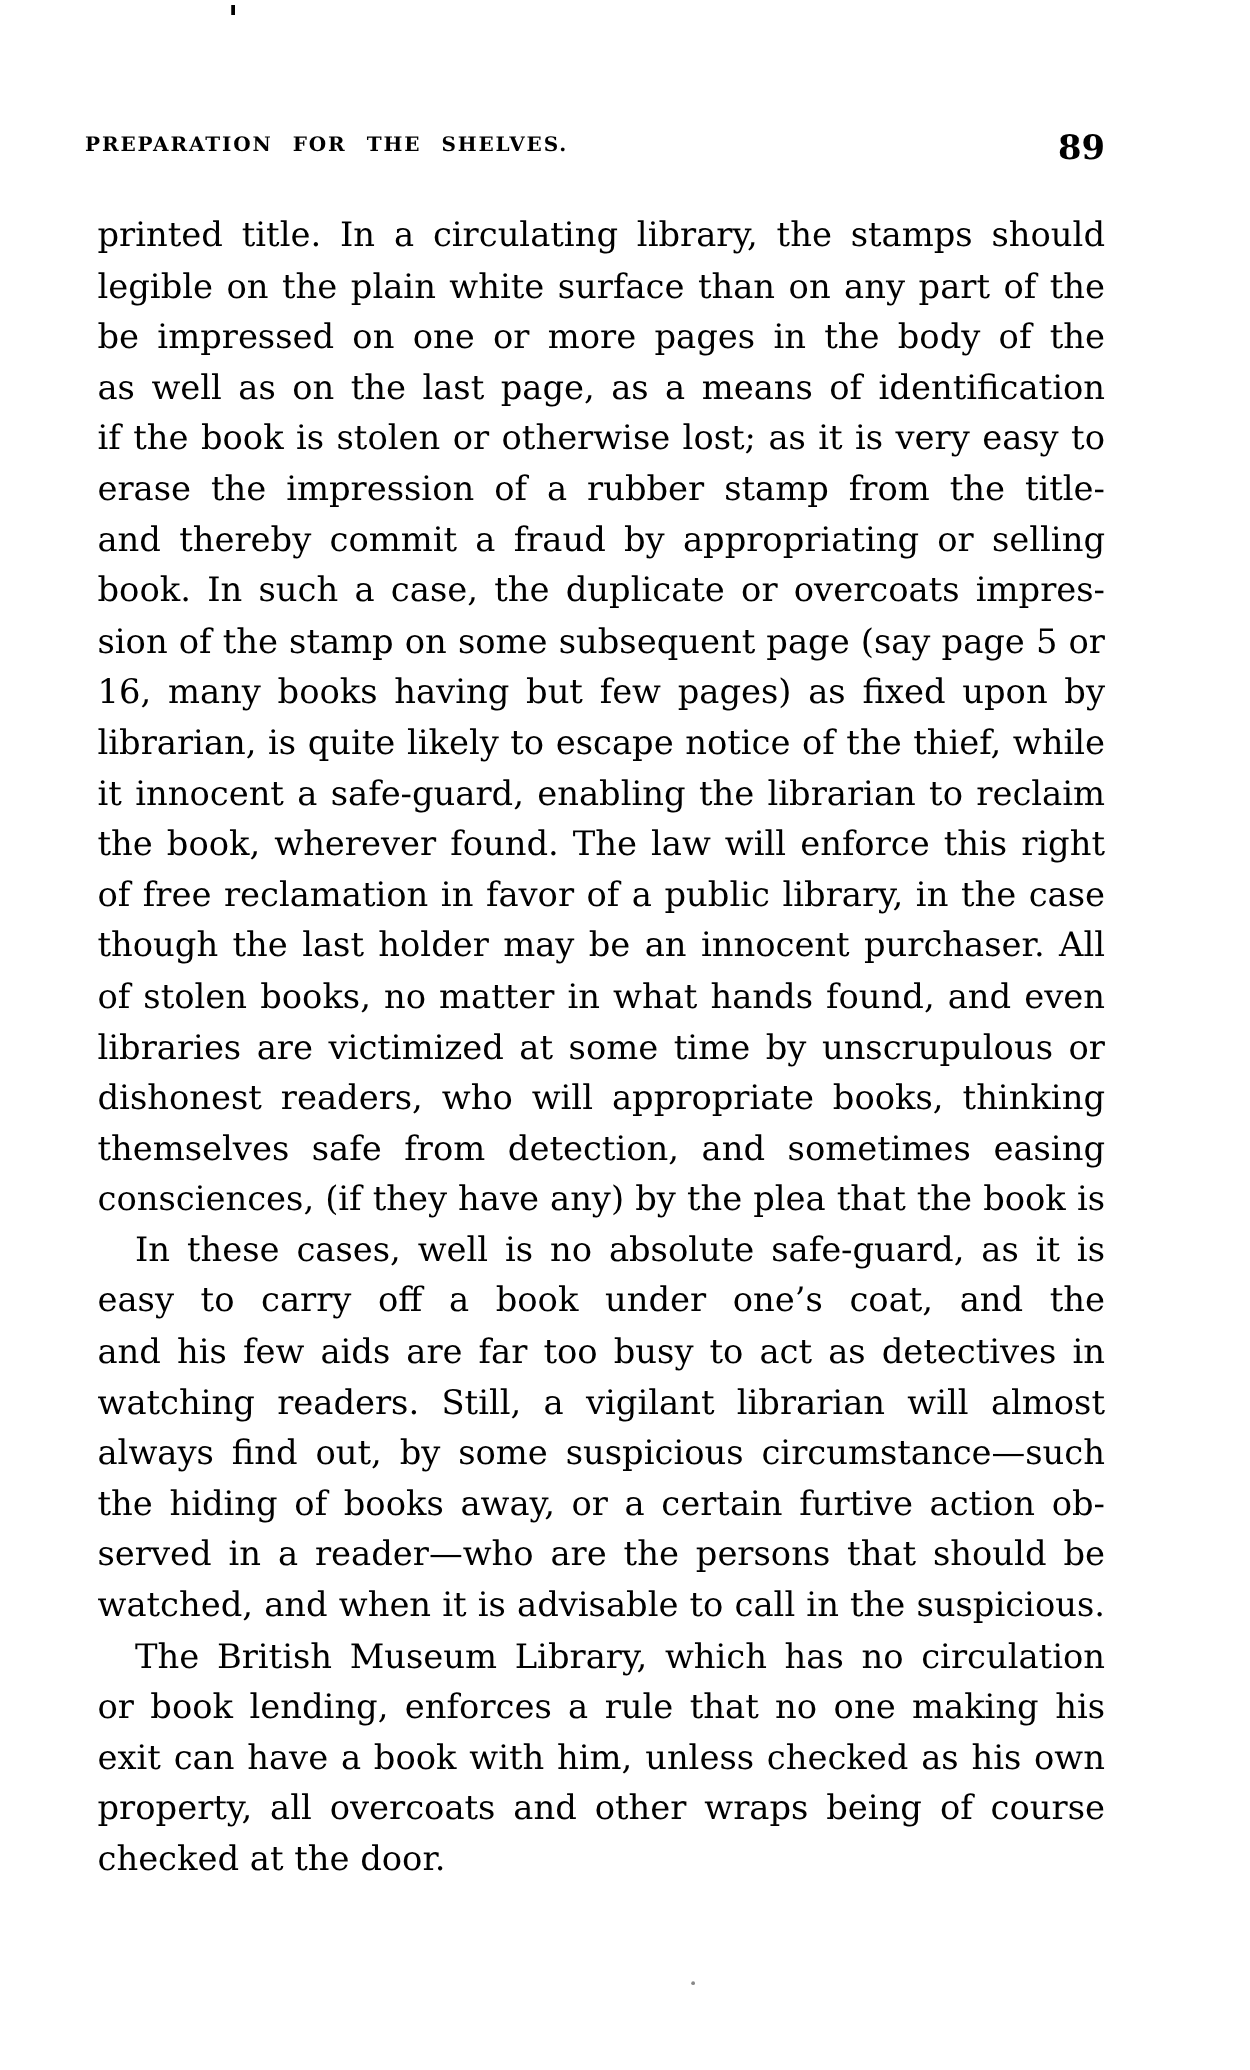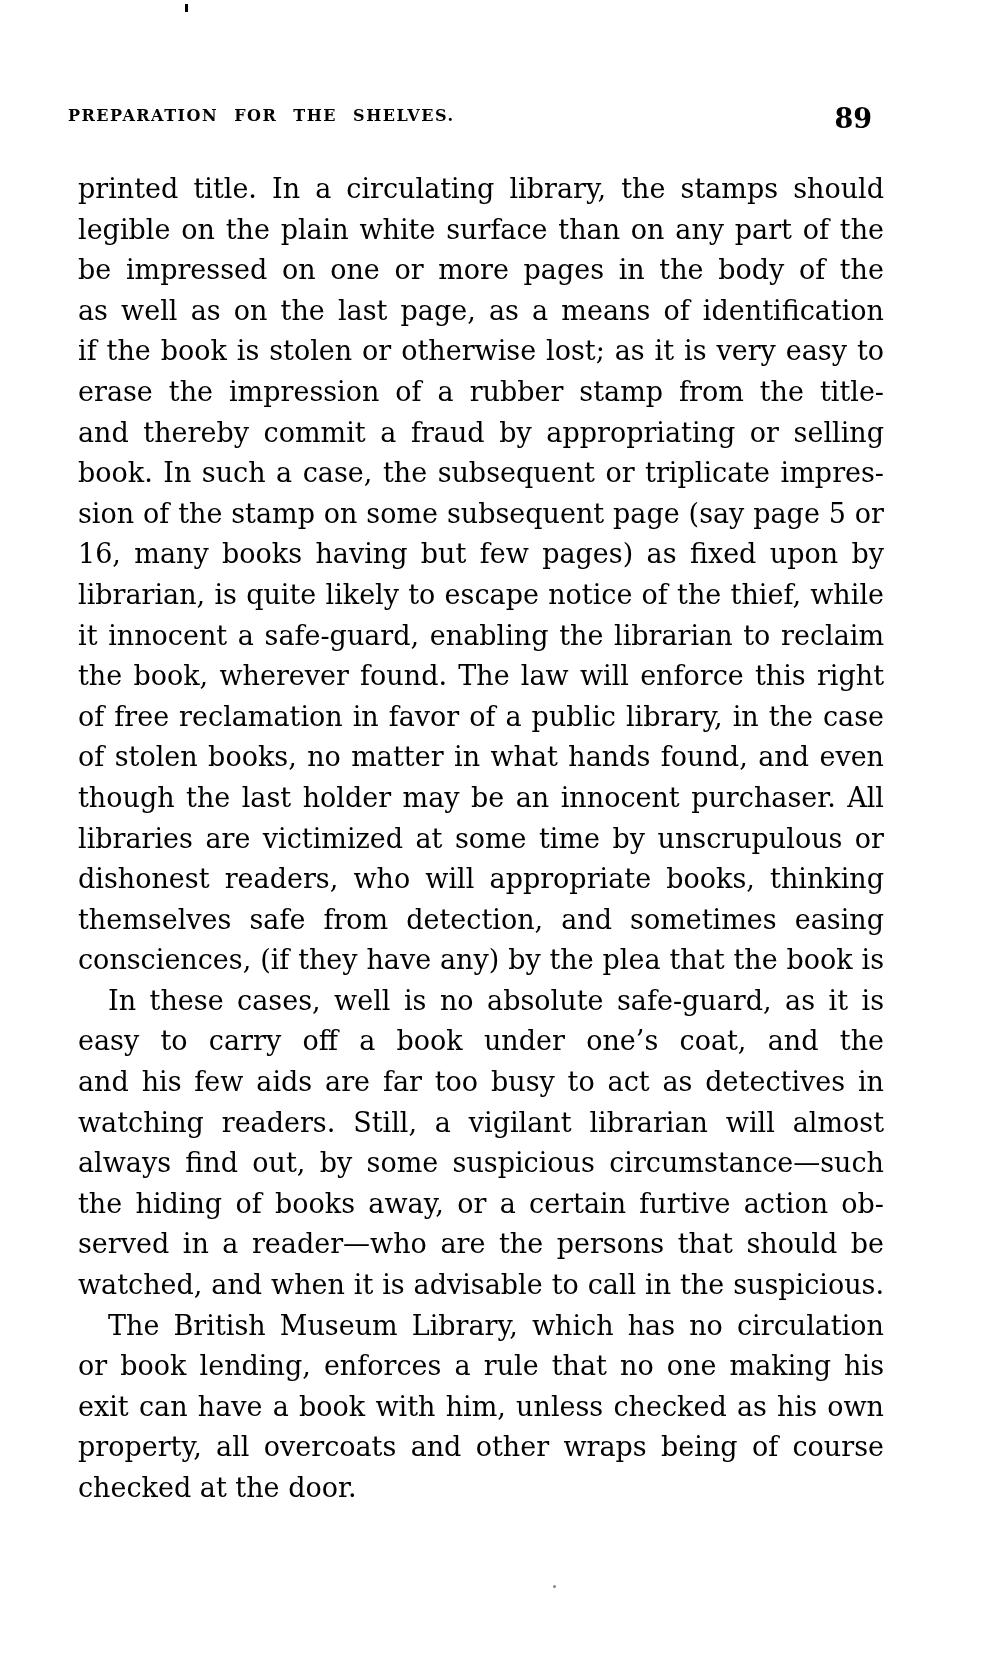--- a/index.html
+++ b/index.html
@@ -25,21 +25,21 @@
     text-align: left;
     font-weight: bold;
     font-size: 16px;
     letter-spacing: 1.5px;
     word-spacing: 9px;
     white-space: nowrap;
     transform: translateX(-10px);
   }
   .folio {
     position: absolute;
-    right: 12px;
+    right: 0;
     top: -3px;
     font-weight: bold;
     font-size: 27px;
     text-align: right;
   }
   .body-text {
     position: absolute;
     top: 169px;
     left: 78px;
     width: 806px;
@@ -92,29 +92,29 @@
   <div class="body-text">
 
     <div>
       <div class="line">printed title.  In a circulating library, the stamps should</div>
       <div class="line">legible on the plain white surface than on any part of the</div>
       <div class="line">be impressed on one or more pages in the body of the book,</div>
       <div class="line">as well as on the last page, as a means of identification</div>
       <div class="line">if the book is stolen or otherwise lost; as it is very easy to</div>
       <div class="line">erase the impression of a rubber stamp from the title-page,</div>
       <div class="line">and thereby commit a fraud by appropriating or selling the</div>
-      <div class="line">book.  In such a case, the subsequent or triplicate impres-</div>
+      <div class="line">book.  In such a case, the duplicate or overcoats impres-</div>
       <div class="line">sion of the stamp on some subsequent page (say page 5 or</div>
       <div class="line">16, many books having but few pages) as fixed upon by the</div>
       <div class="line">librarian, is quite likely to escape notice of the thief, while</div>
       <div class="line">it innocent a safe-guard, enabling the librarian to reclaim</div>
       <div class="line">the book, wherever found.  The law will enforce this right</div>
       <div class="line">of free reclamation in favor of a public library, in the case</div>
+      <div class="line">though the last holder may be an innocent purchaser.  All</div>
       <div class="line">of stolen books, no matter in what hands found, and even</div>
-      <div class="line">though the last holder may be an innocent purchaser.  All</div>
       <div class="line">libraries are victimized at some time by unscrupulous or</div>
       <div class="line">dishonest readers, who will appropriate books, thinking</div>
       <div class="line">themselves safe from detection, and sometimes easing their</div>
       <div class="line">consciences, (if they have any) by the plea that the book is</div>
     </div>
 
     <div>
       <div class="line indent">In these cases, well is no absolute safe-guard, as it is</div>
       <div class="line">easy to carry off a book under one’s coat, and the librarian</div>
       <div class="line">and his few aids are far too busy to act as detectives in</div>

